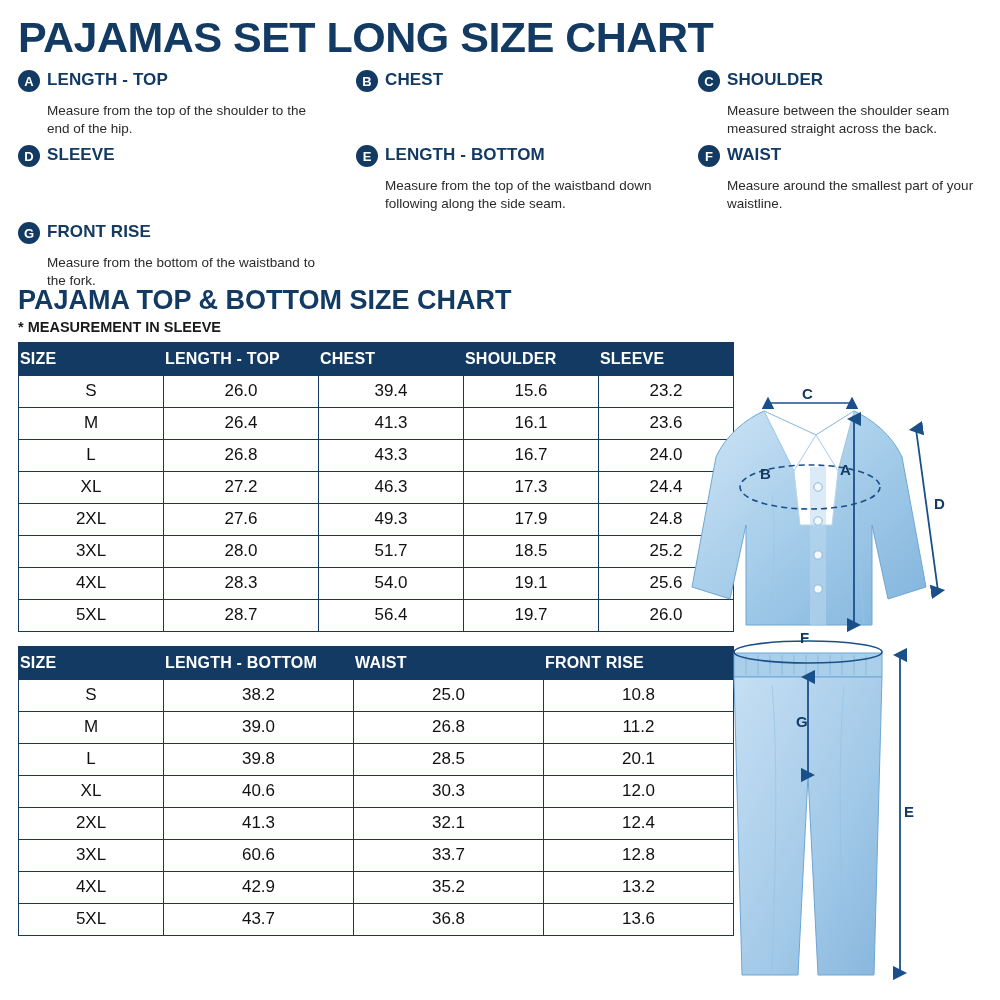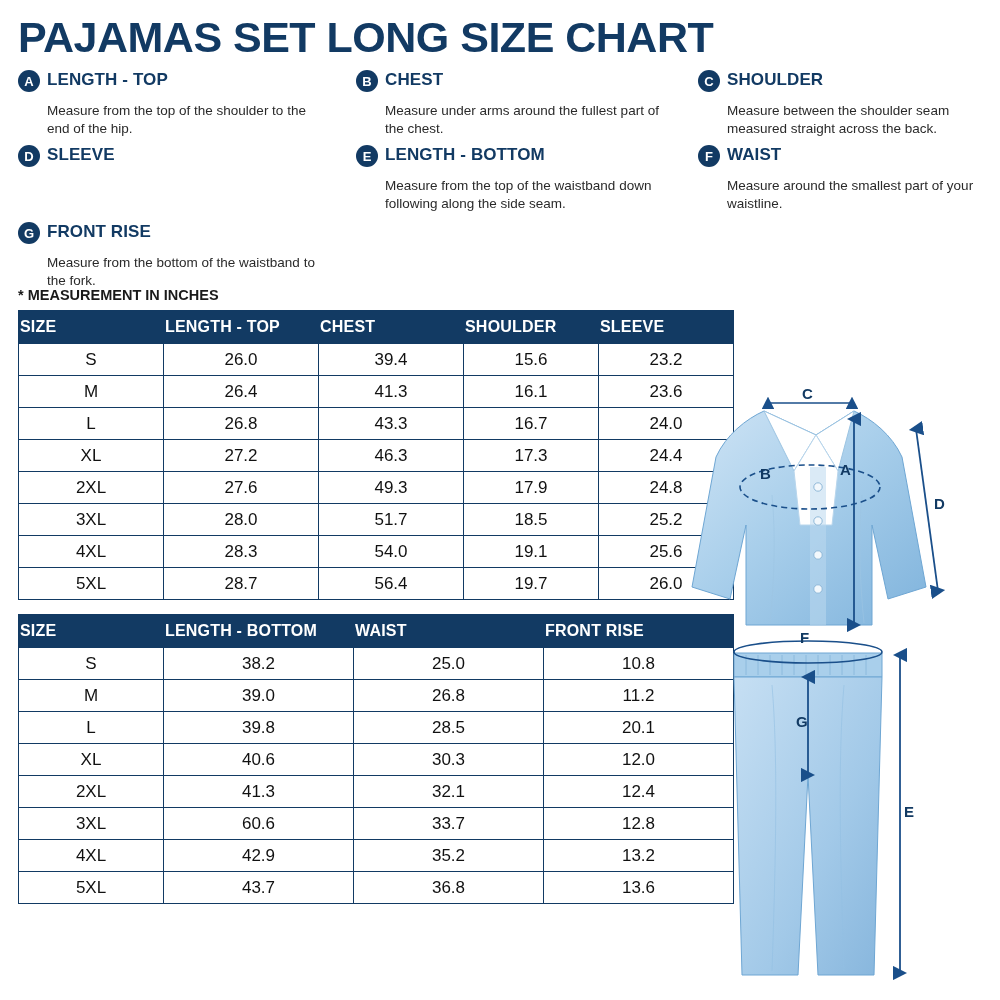--- a/index.html
+++ b/index.html
@@ -142,21 +142,20 @@
       <div class="legend-text">
         <div class="lg-title">LENGTH - TOP</div>
         <div class="lg-desc">Measure from the top of the shoulder to the end of the hip.</div>
       </div>
     </div>
 
     <div class="legend-item" style="left:342px; top:0; width:310px;">
       <div class="badge">B</div>
       <div class="legend-text">
         <div class="lg-title">CHEST</div>
-        <div class="lg-desc">Measure under arms around the fullest part of the chest.</div>
       </div>
     </div>
 
     <div class="legend-item" style="left:684px; top:0; width:296px;">
       <div class="badge">C</div>
       <div class="legend-text">
         <div class="lg-title">SHOULDER</div>
         <div class="lg-desc">Measure between the shoulder seam measured straight across the back.</div>
       </div>
     </div>
@@ -186,21 +185,22 @@
 
     <div class="legend-item" style="left:4px; top:152px; width:300px;">
       <div class="badge">G</div>
       <div class="legend-text">
         <div class="lg-title">FRONT RISE</div>
         <div class="lg-desc">Measure from the bottom of the waistband to the fork.</div>
       </div>
     </div>
   </div>
 
-  <div class="unit-note">* MEASUREMENT IN INCHES</div>
+  <h2 class="section-title">PAJAMA TOP &amp; BOTTOM SIZE CHART</h2>
+  <div class="unit-note">* MEASUREMENT IN SLEEVE</div>
 
   <table class="size-table" id="table-top">
     <colgroup>
       <col style="width:145px">
         <col style="width:155px">
         <col style="width:145px">
         <col style="width:135px">
         <col style="width:135px">
     </colgroup>
     <thead>

